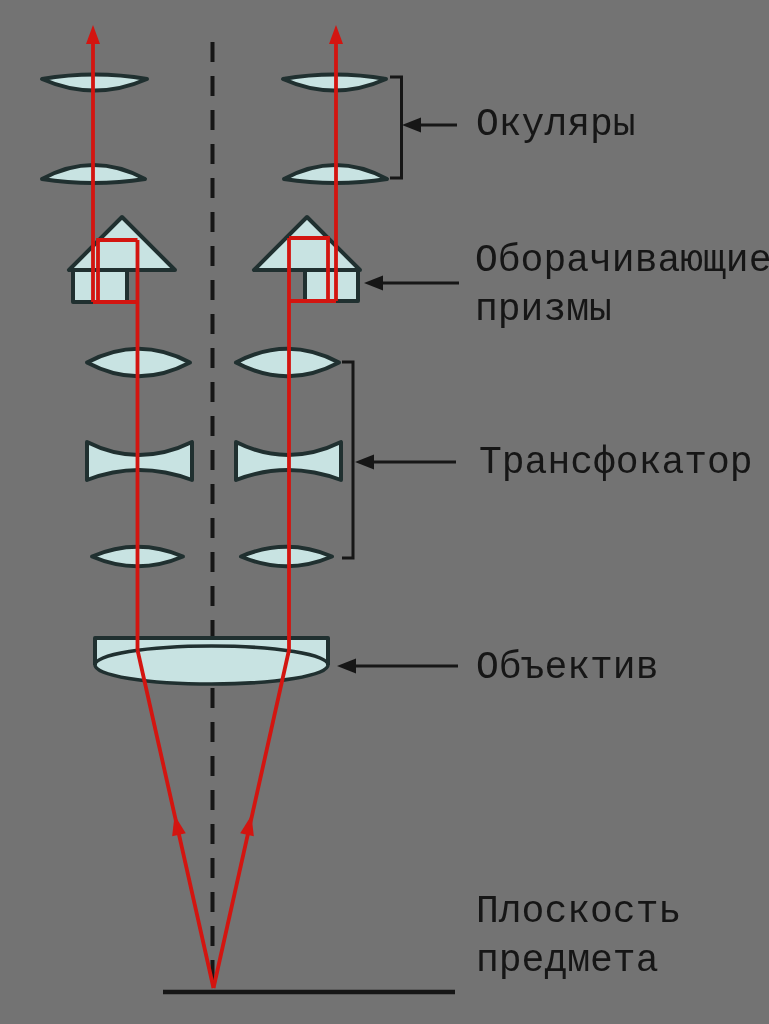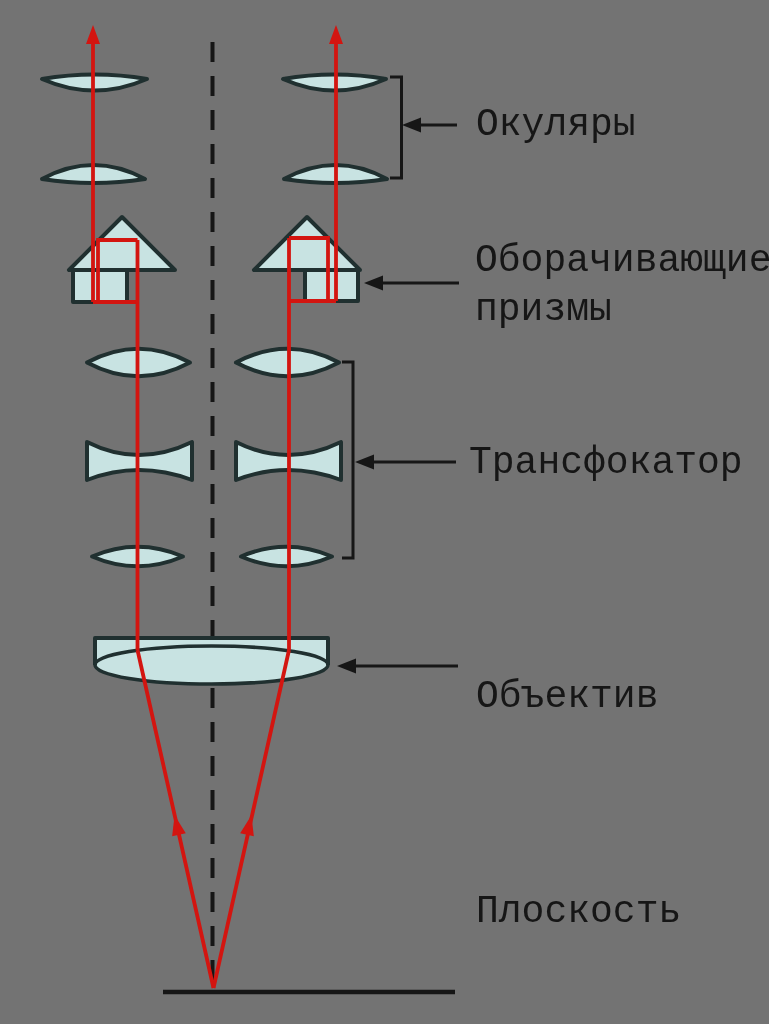--- a/index.html
+++ b/index.html
@@ -105,21 +105,22 @@
     </g>
   </svg>
 
   <div class="label" style="left:476px; top:100px;">Окуляры</div>
 
   <div class="label" style="left:475px; top:236px;">
     <div>Оборачивающие</div>
     <div>призмы</div>
   </div>
 
-  <div class="label" style="left:469px; top:438px;">Трансфокатор</div>
+  <div class="label" style="left:479px; top:438px;">Трансфокатор</div>
 
-  <div class="label" style="left:476px; top:643px;margin-top:29px;">Объектив</div>
+  <div class="label" style="left:476px; top:643px;">Объектив</div>
 
   <div class="label" style="left:476px; top:887px;">
     <div>Плоскость</div>
+    <div>предмета</div>
   </div>
 
 </div>
 
 </body></html>

